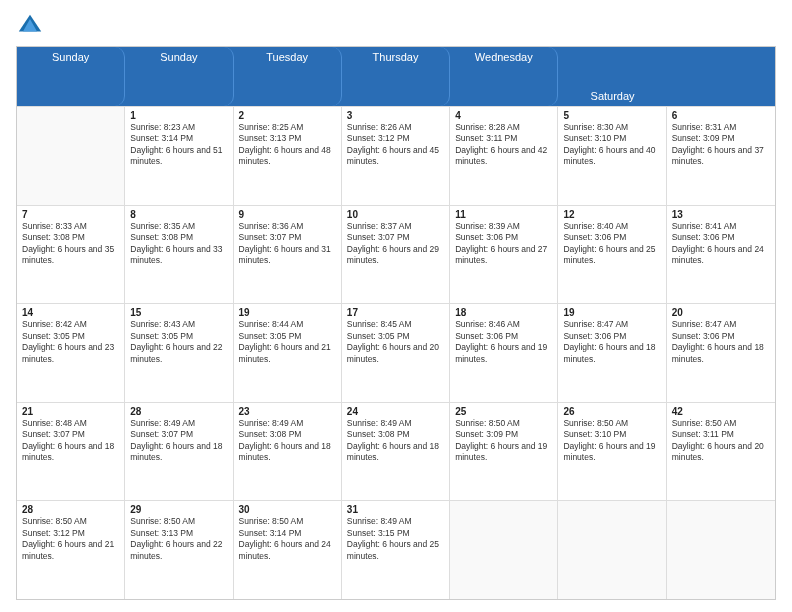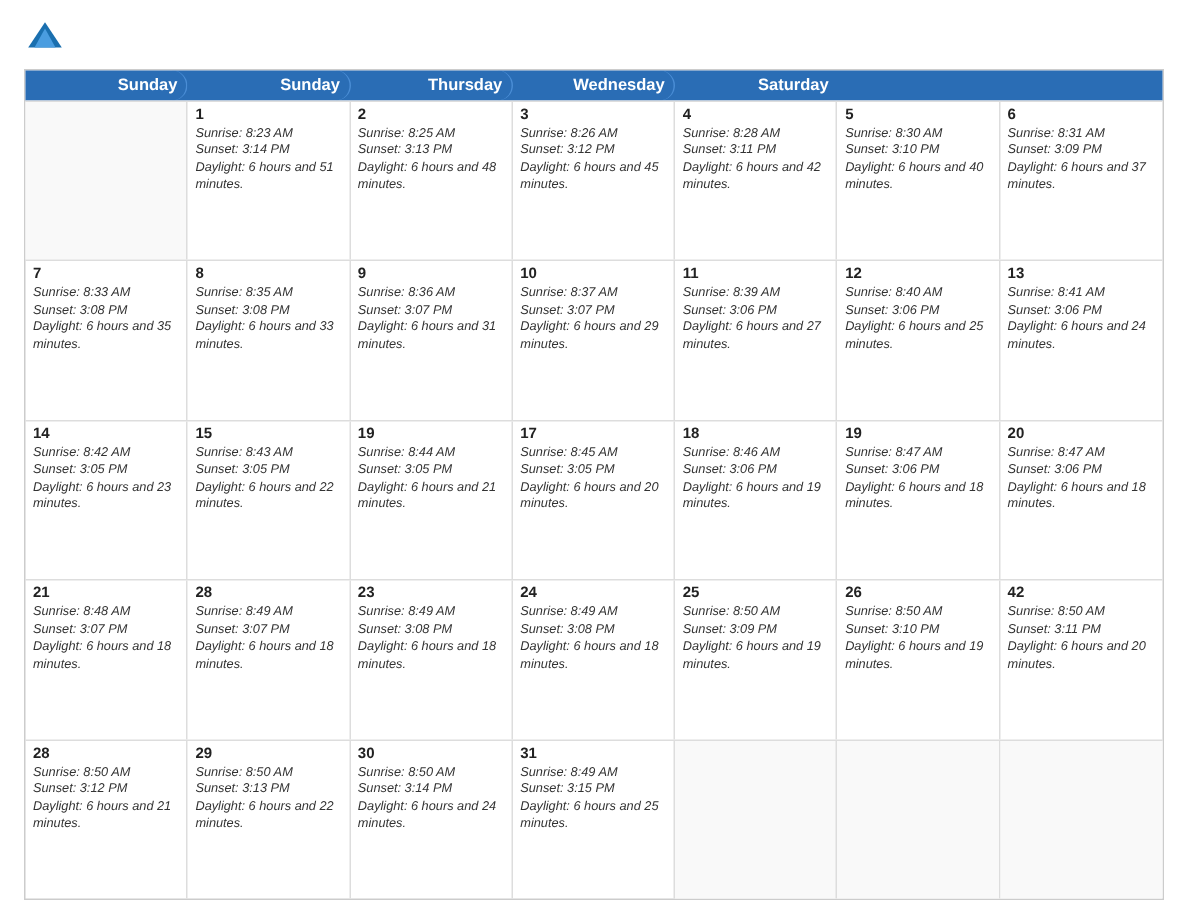--- a/index.html
+++ b/index.html
@@ -61,27 +61,27 @@
       border: 1px solid #ccc;
     }
     .cal-header {
       display: grid;
       grid-template-columns: repeat(7, 1fr);
       background: #2a6db5;
     }
     .cal-header-cell {
       color: #fff;
       font-size: 11px;
-      font-weight: bold;
+      font-weight: normal;
       padding: 4px 6px;
       border-right: 1px solid #4a8dd5;
-      text-align: right;
+      text-align: center;
       border-radius: 10px;
     }
-    .cal-header-cell:last-child { border-right: none; }
+    .cal-header-cell:last-child { border-right: none; margin-top: 39px; }
     .cal-body {
       flex: 1;
       display: flex;
       flex-direction: column;
     }
     .cal-row {
       display: grid;
       grid-template-columns: repeat(7, 1fr);
       flex: 1;
       border-top: 1px solid #ddd;
@@ -99,21 +99,20 @@
     .day-num {
       font-size: 10px;
       font-weight: bold;
       color: #222;
       margin-bottom: 1px;
     }
     .day-info {
       font-size: 8.5px;
       line-height: 1.35;
       color: #333;
-      font-style: italic;
     }
   </style>
 </head>
 <body>
 
 <div class="page">
   <div class="header">
     <div class="logo">
       <svg class="logo-icon" viewBox="0 0 40 40">
         <polygon points="20,4 36,28 4,28" fill="#1a6faf"></polygon>
@@ -127,20 +126,21 @@
     <div class="title-block">
       <h1></h1>
       <h2></h2>
     </div>
   </div>
 
   <div class="calendar">
     <div class="cal-header">
     <div class="cal-header-cell">Sunday</div>
         <div class="cal-header-cell">Sunday</div>
+        <div class="cal-header-cell">Tuesday</div>
         <div class="cal-header-cell">Thursday</div>
         <div class="cal-header-cell">Wednesday</div>
         <div class="cal-header-cell">Saturday</div>
       </div>
     <div class="cal-body">
     <div class="cal-row">
           <div class="cal-cell empty"></div>
           <div class="cal-cell">
             <div class="day-num">1</div>
             <div class="day-info">Sunrise: 8:23 AM<br>Sunset: 3:14 PM<br>Daylight: 6 hours and 51 minutes.</div>

